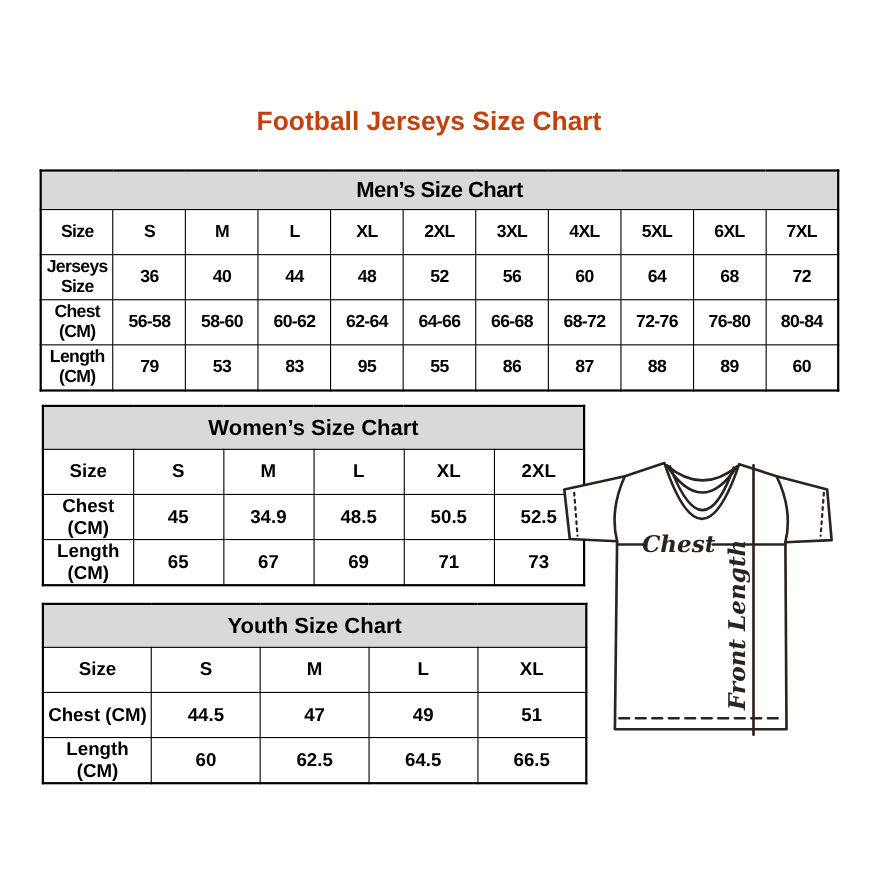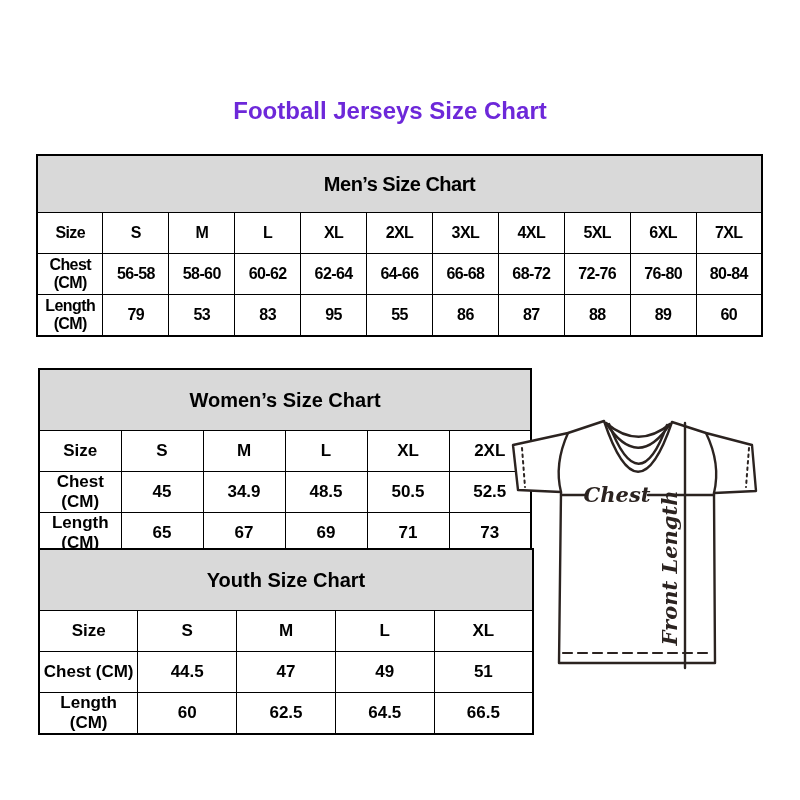--- a/index.html
+++ b/index.html
@@ -3,30 +3,30 @@
 <meta charset="utf-8">
 <style>
   html,body{margin:0;padding:0;}
   body{
     width:800px;height:800px;position:relative;background:#ffffff;
     font-family:"Liberation Sans", sans-serif;color:#000;
     overflow:hidden;
   }
   .page-title{
     position:absolute;top:97px;left:0;width:780px;
-    text-align:center;font-size:24px;font-weight:bold;color:#6d28d9;
+    text-align:center;font-size:24px;font-weight:bold;color:#c2410c;
   }
   table.size-table{
     position:absolute;border-collapse:collapse;table-layout:fixed;
     background:#fff;border:2.5px solid #000;
   }
   table.size-table th{
     background:#d9d9d9;border:1.5px solid #000;
     font-weight:bold;font-size:20px;text-align:center;vertical-align:middle;
-    padding:11px;
+    padding:0;
   }
   table.size-table td{
     border:1.5px solid #000;font-weight:bold;font-size:17px;
     text-align:center;vertical-align:middle;padding:0;
   }
   table.mens{left:36px;top:154px;width:727px;}
   table.mens th{height:34px;letter-spacing:-0.5px;}
   table.mens td{height:40px;font-size:16px;letter-spacing:-0.6px;}
   table.mens td:first-child{width:112px;}
   table.womens{left:38px;top:368px;width:494px;}
@@ -56,20 +56,33 @@
         <td>S</td>
         <td>M</td>
         <td>L</td>
         <td>XL</td>
         <td>2XL</td>
         <td>3XL</td>
         <td>4XL</td>
         <td>5XL</td>
         <td>6XL</td>
         <td>7XL</td>
+      </tr>
+      <tr>
+        <td>Jerseys Size</td>
+        <td>36</td>
+        <td>40</td>
+        <td>44</td>
+        <td>48</td>
+        <td>52</td>
+        <td>56</td>
+        <td>60</td>
+        <td>64</td>
+        <td>68</td>
+        <td>72</td>
       </tr>
       <tr>
         <td>Chest (CM)</td>
         <td>56-58</td>
         <td>58-60</td>
         <td>60-62</td>
         <td>62-64</td>
         <td>64-66</td>
         <td>66-68</td>
         <td>68-72</td>

